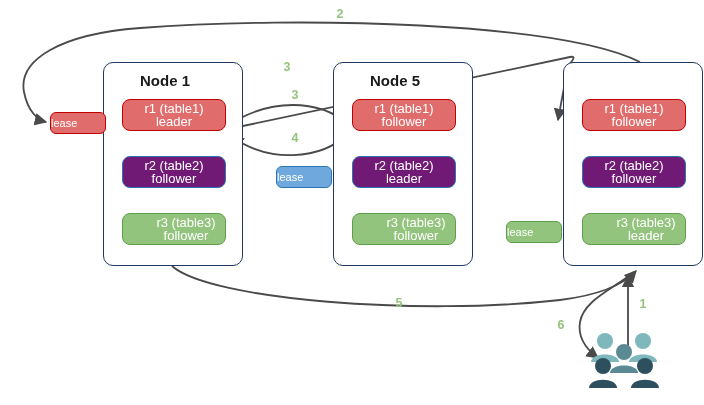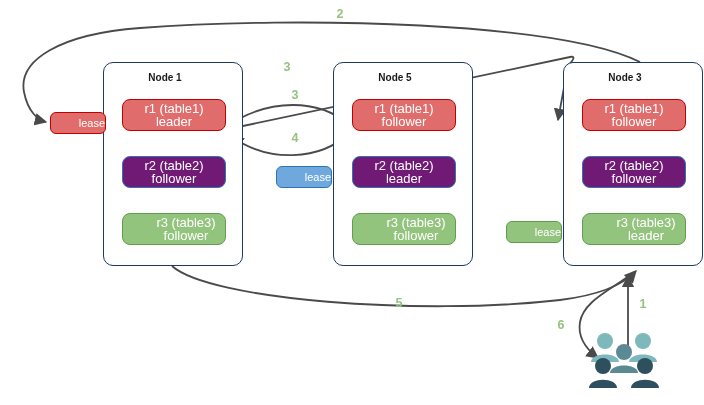--- a/index.html
+++ b/index.html
@@ -28,21 +28,21 @@
     border-radius: 10px;
     background: #ffffff;
     box-sizing: border-box;
   }
   .node-title {
     position: absolute;
     left: 0;
     right: 16px;
     top: 9px;
     text-align: center;
-    font-size: 10px;
+    font-size: 15px;
     font-weight: bold;
     color: #1a1a1a;
   }
   .range {
     position: absolute;
     left: 18px;
     width: 104px;
     height: 32px;
     border-radius: 8px;
     box-sizing: border-box;
@@ -60,21 +60,21 @@
   .r-blue  { background: #701a75; border: 1.6px solid #2e75b6; }
   .r-green { background: #93c47d; border: 1.6px solid #5f9e4a; padding-left: 24px; }
   .lease {
     position: absolute;
     width: 56px;
     height: 22px;
     border-radius: 6px;
     box-sizing: border-box;
     display: flex;
     align-items: center;
-    justify-content: flex-end;
+    justify-content: flex-start;
     color: #ffffff;
     font-size: 11px;
   }
   .lease.l-red   { background: #e06c6c; border: 1.6px solid #c00000; }
   .lease.l-blue  { background: #6fa8dc; border: 1.6px solid #2e75b6; }
   .lease.l-green { background: #93c47d; border: 1.6px solid #5f9e4a; }
   .step-label {
     position: absolute;
     font-size: 12.5px;
     font-weight: bold;
@@ -143,21 +143,20 @@
       <span class="l1">r2 (table2)</span>
       <span class="l2">leader</span>
     </div>
     <div class="range r-green" style="top:150px;">
       <span class="l1">r3 (table3)</span>
       <span class="l2">follower</span>
     </div>
   </div>
 
   <div class="node-box" style="left:563px; top:62px; width:140px; height:204px;">
-    <div class="node-title">Node 3</div>
     <div class="range r-red" style="top:36px;">
       <span class="l1">r1 (table1)</span>
       <span class="l2">follower</span>
     </div>
     <div class="range r-blue" style="top:93px;">
       <span class="l1">r2 (table2)</span>
       <span class="l2">follower</span>
     </div>
     <div class="range r-green" style="top:150px;">
       <span class="l1">r3 (table3)</span>

